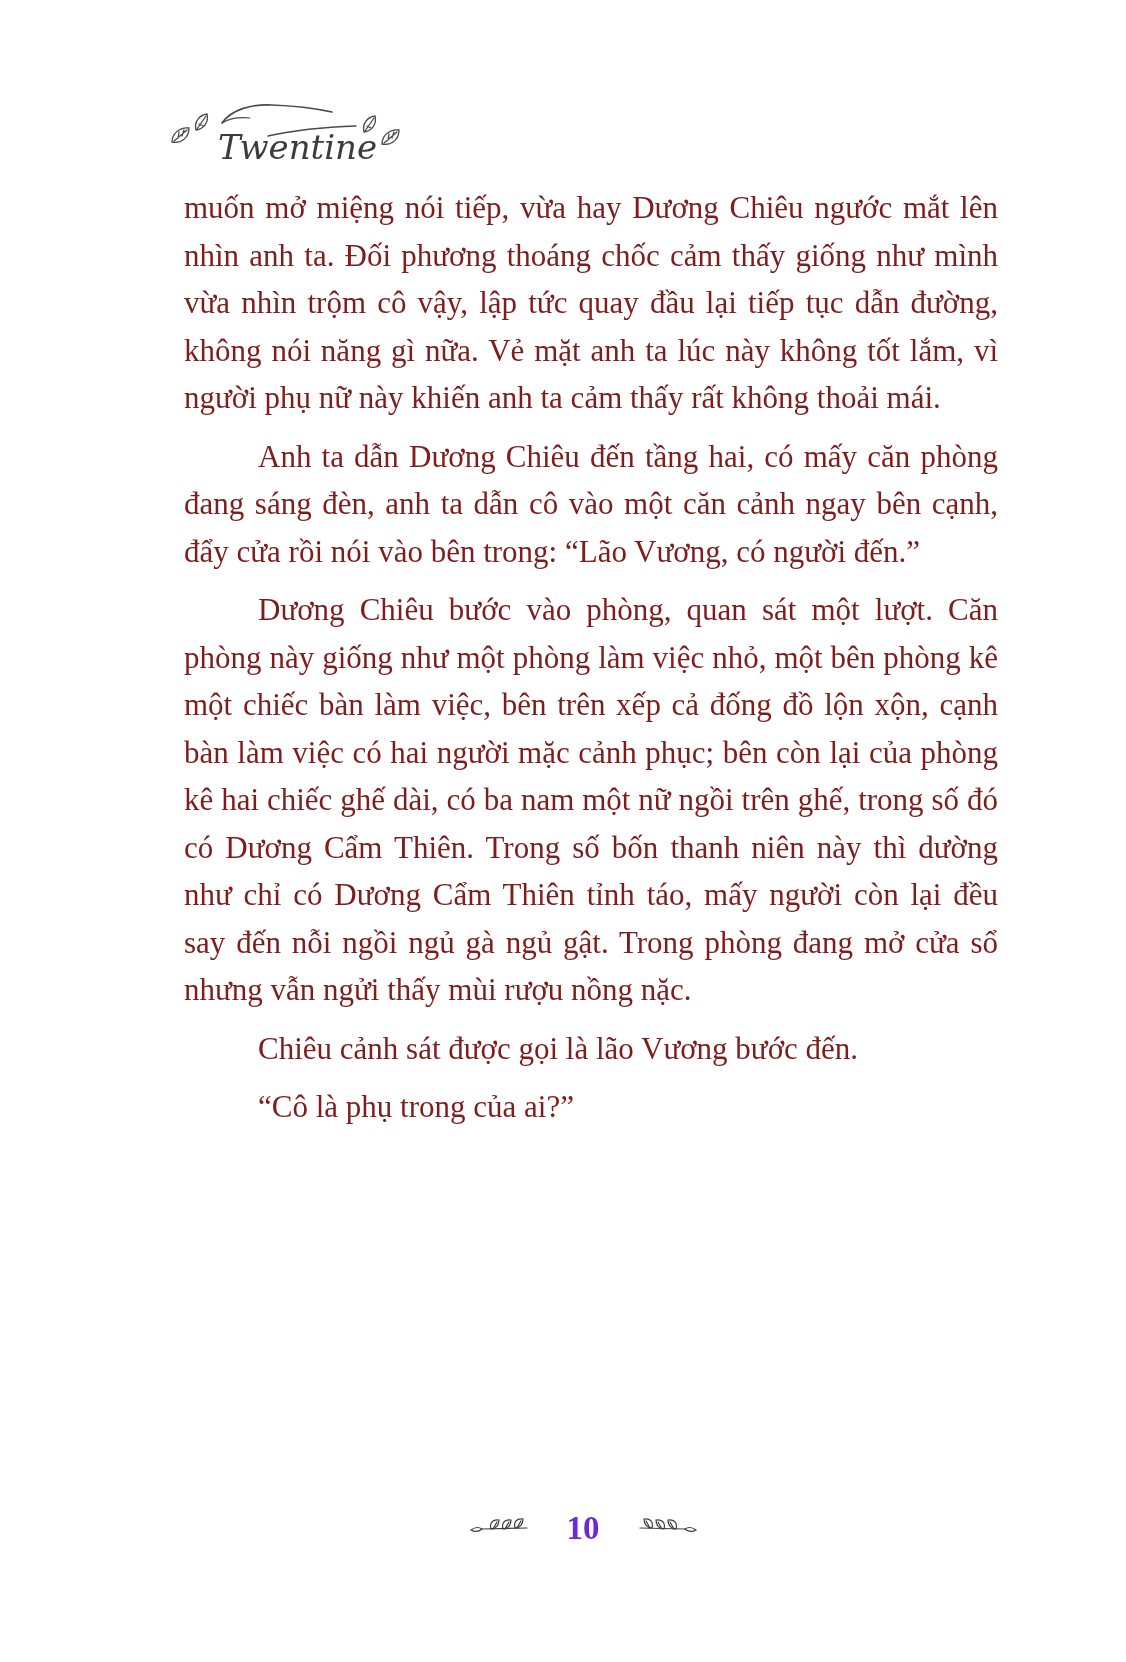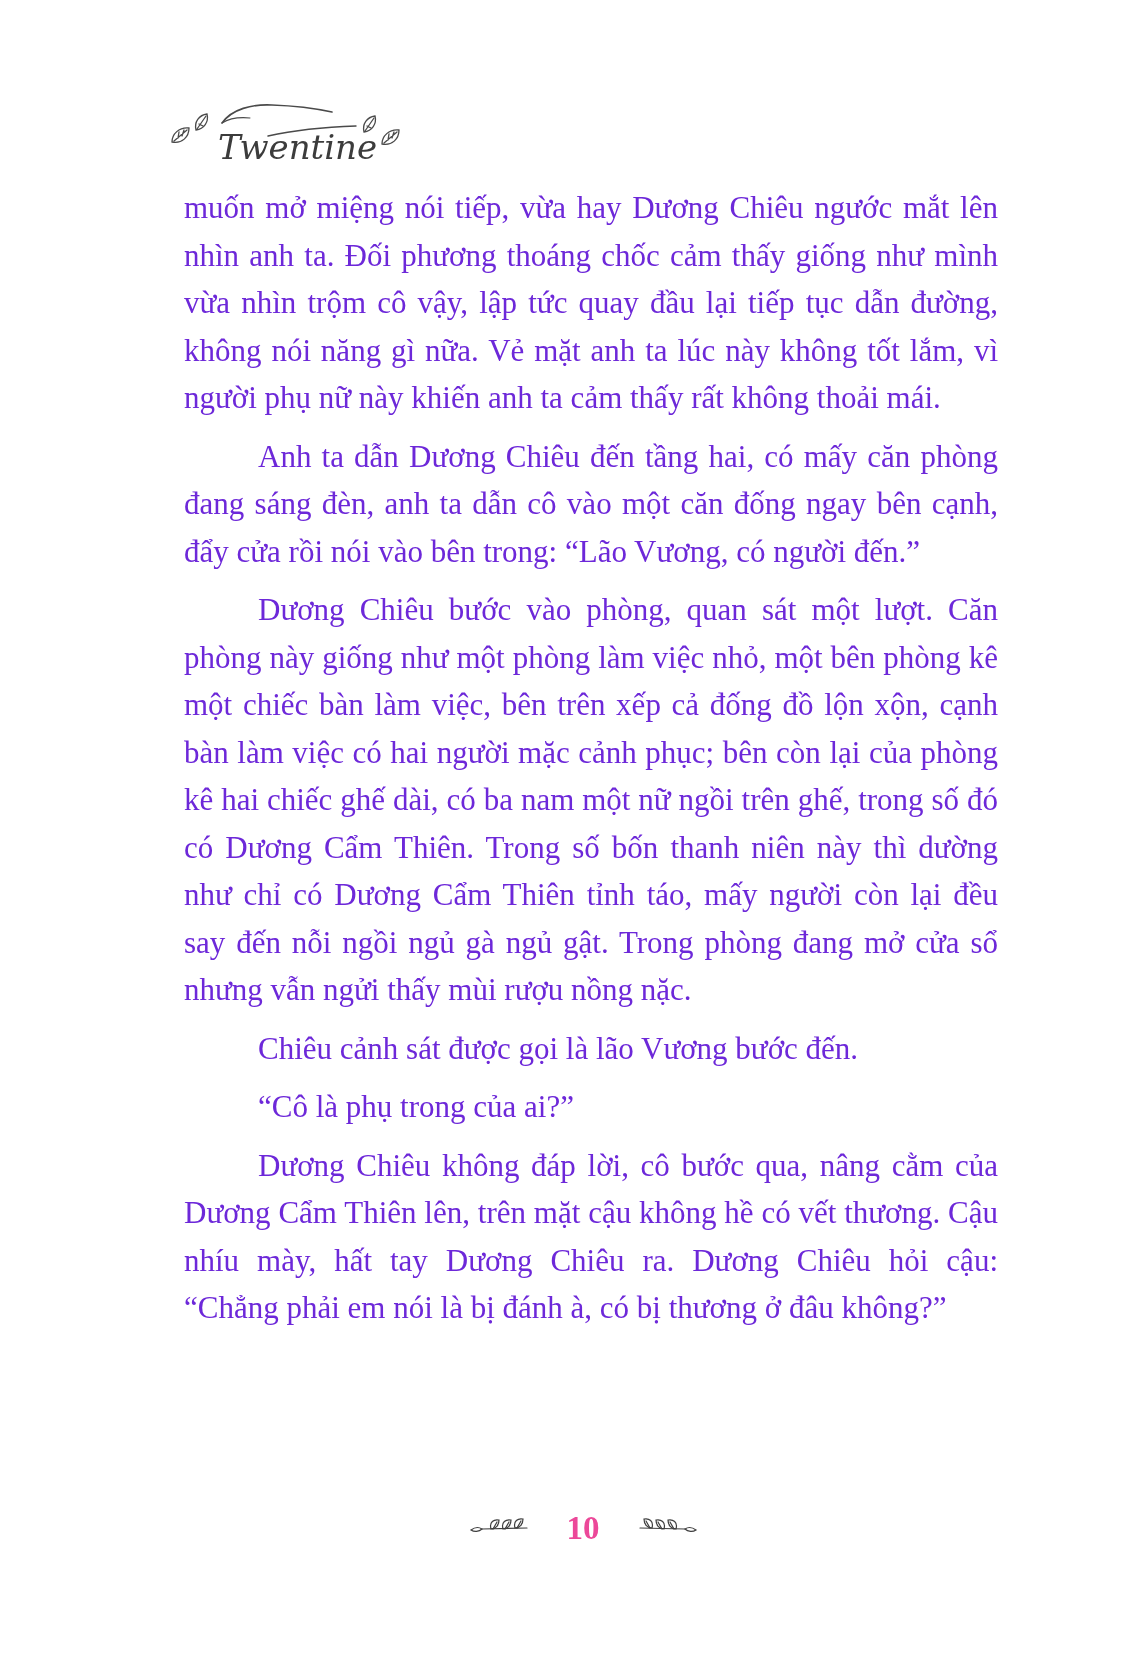--- a/index.html
+++ b/index.html
@@ -34,21 +34,21 @@
   }
 
   
   .body-text {
     position: absolute;
     left: 164px;
     top: 184px;
     width: 814px;
     font-size: 31px;
     line-height: 47.5px;
-    color: #6d28d9;
+    color: #7f1d1d;
     text-align: justify;
   }
   .para {
     margin: 0 0 11px 0;
     padding: 0;
   }
   .para.indent {
     text-indent: 74px;
   }
 
@@ -60,21 +60,21 @@
     width: 1126px;
     display: flex;
     justify-content: center;
     align-items: center;
     gap: 38px;
   }
   .page-number {
     font-family: "Liberation Serif", serif;
     font-weight: bold;
     font-size: 33px;
-    color: #ec4899;
+    color: #6d28d9;
     line-height: 1;
   }
   .ornament { display: block; }
 </style>
 </head>
 <body>
 
 <div class="page">
 
   <div class="logo-wrap">
@@ -99,25 +99,24 @@
         <path d="M204,36 C202,28 207,21 215,20 C217,28 212,35 204,36 Z"></path>
         <path d="M205,35 L214,22 M207,30 L211,32"></path>
         <path d="M222,48 C222,40 229,33 239,34 C239,43 232,50 222,48 Z"></path>
         <path d="M224,47 L237,36 M228,44 L229,38 M232,42 L234,36"></path>
       </g>
     </svg>
   </div>
 
   <main class="body-text">
     <p class="para">muốn mở miệng nói tiếp, vừa hay Dương Chiêu ngước mắt lên nhìn anh ta. Đối phương thoáng chốc cảm thấy giống như mình vừa nhìn trộm cô vậy, lập tức quay đầu lại tiếp tục dẫn đường, không nói năng gì nữa. Vẻ mặt anh ta lúc này không tốt lắm, vì người phụ nữ này khiến anh ta cảm thấy rất không thoải mái.</p>
-    <p class="para indent">Anh ta dẫn Dương Chiêu đến tầng hai, có mấy căn phòng đang sáng đèn, anh ta dẫn cô vào một căn đống ngay bên cạnh, đẩy cửa rồi nói vào bên trong: “Lão Vương, có người đến.”</p>
+    <p class="para indent">Anh ta dẫn Dương Chiêu đến tầng hai, có mấy căn phòng đang sáng đèn, anh ta dẫn cô vào một căn cảnh ngay bên cạnh, đẩy cửa rồi nói vào bên trong: “Lão Vương, có người đến.”</p>
     <p class="para indent">Dương Chiêu bước vào phòng, quan sát một lượt. Căn phòng này giống như một phòng làm việc nhỏ, một bên phòng kê một chiếc bàn làm việc, bên trên xếp cả đống đồ lộn xộn, cạnh bàn làm việc có hai người mặc cảnh phục; bên còn lại của phòng kê hai chiếc ghế dài, có ba nam một nữ ngồi trên ghế, trong số đó có Dương Cẩm Thiên. Trong số bốn thanh niên này thì dường như chỉ có Dương Cẩm Thiên tỉnh táo, mấy người còn lại đều say đến nỗi ngồi ngủ gà ngủ gật. Trong phòng đang mở cửa sổ nhưng vẫn ngửi thấy mùi rượu nồng nặc.</p>
     <p class="para indent">Chiêu cảnh sát được gọi là lão Vương bước đến.</p>
     <p class="para indent">“Cô là phụ trong của ai?”</p>
-    <p class="para indent">Dương Chiêu không đáp lời, cô bước qua, nâng cằm của Dương Cẩm Thiên lên, trên mặt cậu không hề có vết thương. Cậu nhíu mày, hất tay Dương Chiêu ra. Dương Chiêu hỏi cậu: “Chẳng phải em nói là bị đánh à, có bị thương ở đâu không?”</p>
   </main>
 
   <div class="footer">
     <svg class="ornament" width="60" height="24" viewBox="0 0 60 24" stroke="#3f3f3f" stroke-width="1.2" fill="none" stroke-linecap="round">
       <path d="M2,13 C6,10 10,10 13,12 C10,15 5,15 2,13 Z"></path>
       <path d="M13,12 L58,11"></path>
       <path d="M22,12 C20,5 25,2 30,3 C30,8 27,12 22,12 Z"></path>
       <path d="M34,12 C32,5 37,2 42,3 C42,8 39,12 34,12 Z"></path>
       <path d="M46,11 C44,4 49,1 54,2 C54,7 51,11 46,11 Z"></path>
       <path d="M24,12 L28,5 M36,12 L40,5 M48,11 L52,4"></path>

